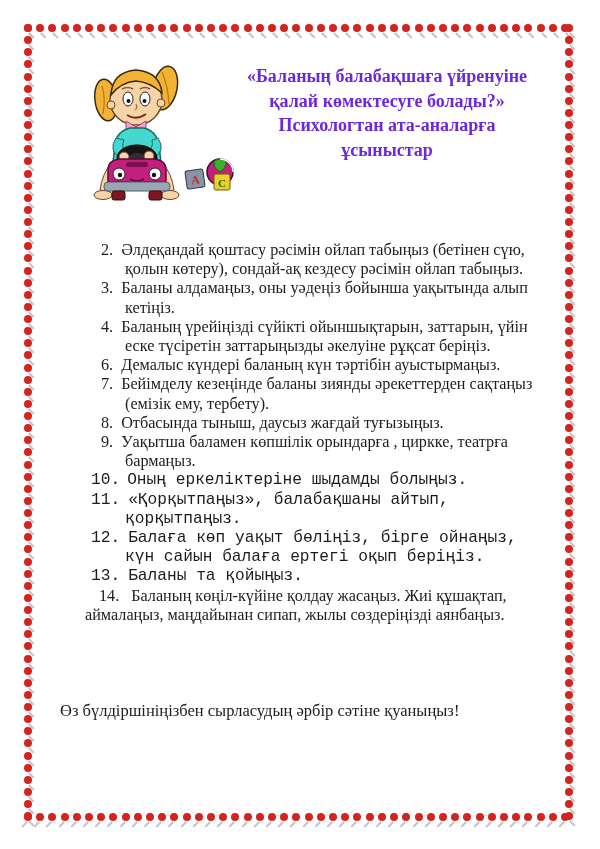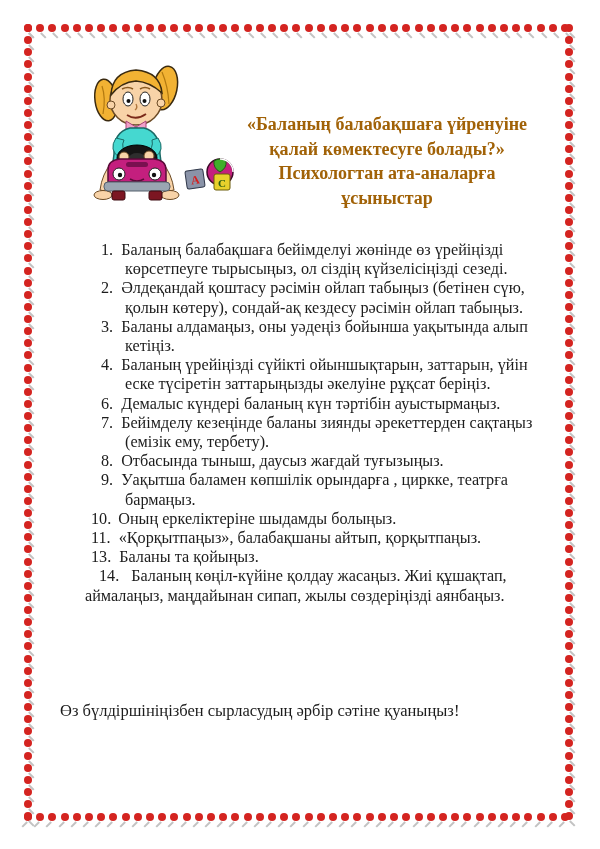--- a/index.html
+++ b/index.html
@@ -46,37 +46,36 @@
     position: absolute;
     left: 86px; top: 58px;
     width: 162px; height: 148px;
   }
 
   
   .doc-title {
     position: absolute;
     left: 222px; top: 64px; width: 330px;
     text-align: center;
-    color: #a16207;
+    color: #6d28d9;
     font-weight: bold;
     font-size: 18px;
     line-height: 24.5px;
-    margin-top: 48px;
   }
 
   
   .rec-list {
     position: absolute;
     left: 85px; top: 241px; width: 462px;
     font-size: 16.2px;
     line-height: 19.2px;
   }
   .li { padding-left: 40px; text-indent: -24px; }
   .li .num { margin-right: 8px; }
-  .li.num2 { text-indent: -34px; }
+  .li.num2 { text-indent: -34px; font-family: Liberation Mono, monospace; }
   .li.num2 .num { margin-right: 8px; }
   .li.num2.sp .num { margin-right: 7px; }
   .li14 { padding-left: 0; text-indent: 14px; }
   .li14 .num { margin-right: 12px; }
 
   
   .footer-note {
     position: absolute;
     left: 60px; right: 36px; top: 701px;
     text-align: left;
@@ -392,27 +391,27 @@
 </svg>
 
 <div class="doc-title">
   <div>«Баланың балабақшаға үйренуіне</div>
   <div>қалай көмектесуге болады?»</div>
   <div>Психологтан ата-аналарға</div>
   <div>ұсыныстар</div>
 </div>
 
 <div class="rec-list">
-  <div class="li"><span class="num">1.</span><span>Баланың балабақшаға бейімделуі жөнінде өз үрейіңізді көрсетпеуге тырысыңыз, ол сіздің күйзелісіңізді сезеді.</span></div>
   <div class="li"><span class="num">2.</span><span>Әлдеқандай қоштасу рәсімін ойлап табыңыз (бетінен сүю, қолын көтеру), сондай-ақ кездесу рәсімін ойлап табыңыз.</span></div>
   <div class="li"><span class="num">3.</span><span>Баланы алдамаңыз, оны уәдеңіз бойынша уақытында алып кетіңіз.</span></div>
   <div class="li"><span class="num">4.</span><span>Баланың үрейіңізді сүйікті ойыншықтарын, заттарын, үйін еске түсіретін заттарыңызды әкелуіне рұқсат беріңіз.</span></div>
   <div class="li"><span class="num">6.</span><span>Демалыс күндері баланың күн тәртібін ауыстырмаңыз.</span></div>
   <div class="li"><span class="num">7.</span><span>Бейімделу кезеңінде баланы зиянды әрекеттерден сақтаңыз (емізік ему, тербету).</span></div>
   <div class="li"><span class="num">8.</span><span>Отбасында тыныш, даусыз жағдай туғызыңыз.</span></div>
   <div class="li"><span class="num">9.</span><span>Уақытша баламен көпшілік орындарға , циркке, театрға бармаңыз.</span></div>
   <div class="li num2 sp"><span class="num">10.</span><span>Оның еркеліктеріне шыдамды болыңыз.</span></div>
   <div class="li num2"><span class="num">11.</span><span>«Қорқытпаңыз», балабақшаны айтып, қорқытпаңыз.</span></div>
+  <div class="li num2"><span class="num">12.</span><span>Балаға көп уақыт бөліңіз, бірге ойнаңыз, күн сайын балаға ертегі оқып беріңіз.</span></div>
   <div class="li num2"><span class="num">13.</span><span>Баланы та қойыңыз.</span></div>
   <div class="li14"><span class="num">14.</span><span>Баланың көңіл-күйіне қолдау жасаңыз. Жиі құшақтап, аймалаңыз, маңдайынан сипап, жылы сөздеріңізді аянбаңыз.</span></div>
 </div>
 
 <div class="footer-note">Өз бүлдіршініңізбен сырласудың әрбір сәтіне қуаныңыз!</div>
 
 </body></html>

